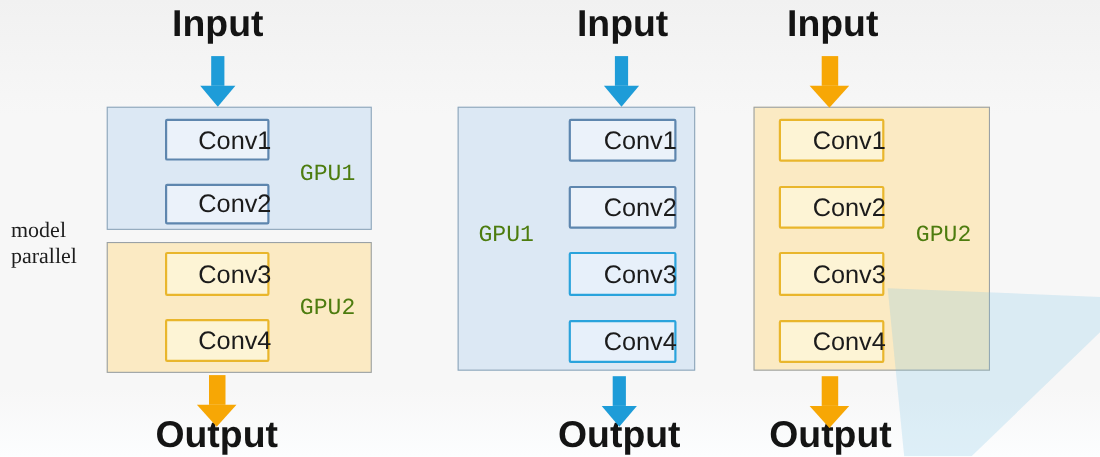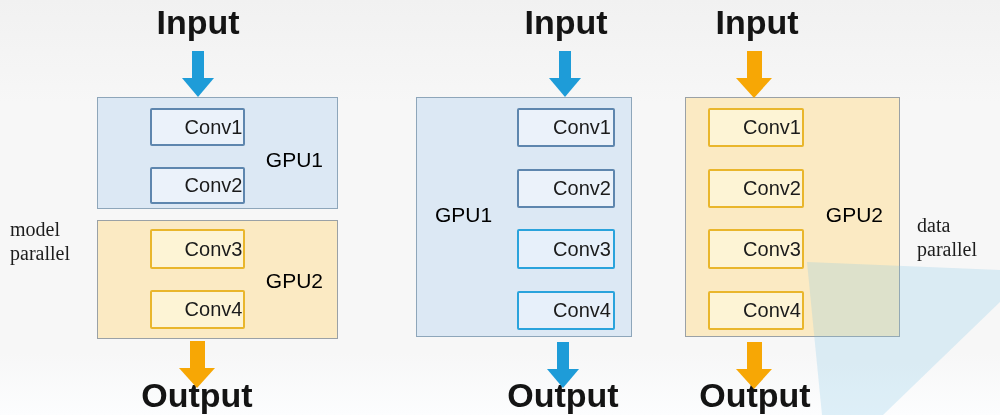--- a/index.html
+++ b/index.html
@@ -17,33 +17,33 @@
   .arrow .head { width:0; height:0; border-left:16px solid transparent;
                  border-right:16px solid transparent; border-top:19px solid currentColor; }
   .arrow.thick .shaft { width:15px; }
   .arrow.thick .head { border-left-width:18px; border-right-width:18px; border-top-width:20px; }
   .a-blue { color:#1e9cd8; }
   .a-orange { color:#f7a705; }
   .gpu { position:absolute; box-sizing:border-box; }
   .g-blue { background:#dce8f4; border:1.5px solid #8ea6ba; }
   .g-yellow { background:#fbeac3; border:1.5px solid #9aa1a6; }
   .gpu-label {
-    position:absolute; font-family:Liberation Sans, sans-serif;
-    font-size:21px; color:#000000;
+    position:absolute; font-family:Liberation Mono, monospace;
+    font-size:21px; color:#4d7c0f;
   }
   .conv {
     position:absolute; box-sizing:border-box; display:flex; align-items:center; justify-content:center;
-    font-size:20px; color:#1b1b1b; border-radius:2px;padding-left:32px;
+    font-size:23px; color:#1b1b1b; border-radius:2px;padding-left:32px;
   }
   .c-blue { background:#ebf2fa; border:2px solid #5e86ae; }
   .c-cyan { background:#e7f0fa; border:2px solid #2aa3dc; }
   .c-gold { background:#fdf4d5; border:2px solid #e9b62c; }
   .caption {
     position:absolute; font-family:"Liberation Serif","DejaVu Serif",serif;
-    font-size:20px; color:#1d1d1d; line-height:24px;margin-top:20px;
+    font-size:20px; color:#1d1d1d; line-height:24px;
   }
   .watermark { position:absolute; left:0; top:0; z-index:5; pointer-events:none; }
 </style>
 </head>
 <body>
 
 <div class="stage">
 
   <div class="io-label" style="left:98px; top:8px;">Input</div>
   <div class="arrow a-blue" style="left:182px; top:51px;">
@@ -104,19 +104,18 @@
     <div class="conv c-gold" style="left:22px; top:193px; width:96px; height:39px;">Conv4</div>
     <div class="gpu-label" style="right:16px; top:105px;">GPU2</div>
   </div>
 
   <div class="arrow thick a-orange" style="left:736px; top:342px;">
     <div class="shaft"></div>
     <div class="head"></div>
   </div>
   <div class="io-label" style="left:655px; top:381px;">Output</div>
 
-  <div class="caption" style="left:917px; top:193px; width:75px;">data parallel</div>
 
   <svg class="watermark" width="1000" height="415" viewBox="0 0 1000 415">
     <polygon points="807,262 1000,270 1000,302 883,415 822,415" fill="rgba(125,195,230,0.24)"></polygon>
   </svg>
 
 </div>
 
 </body></html>

